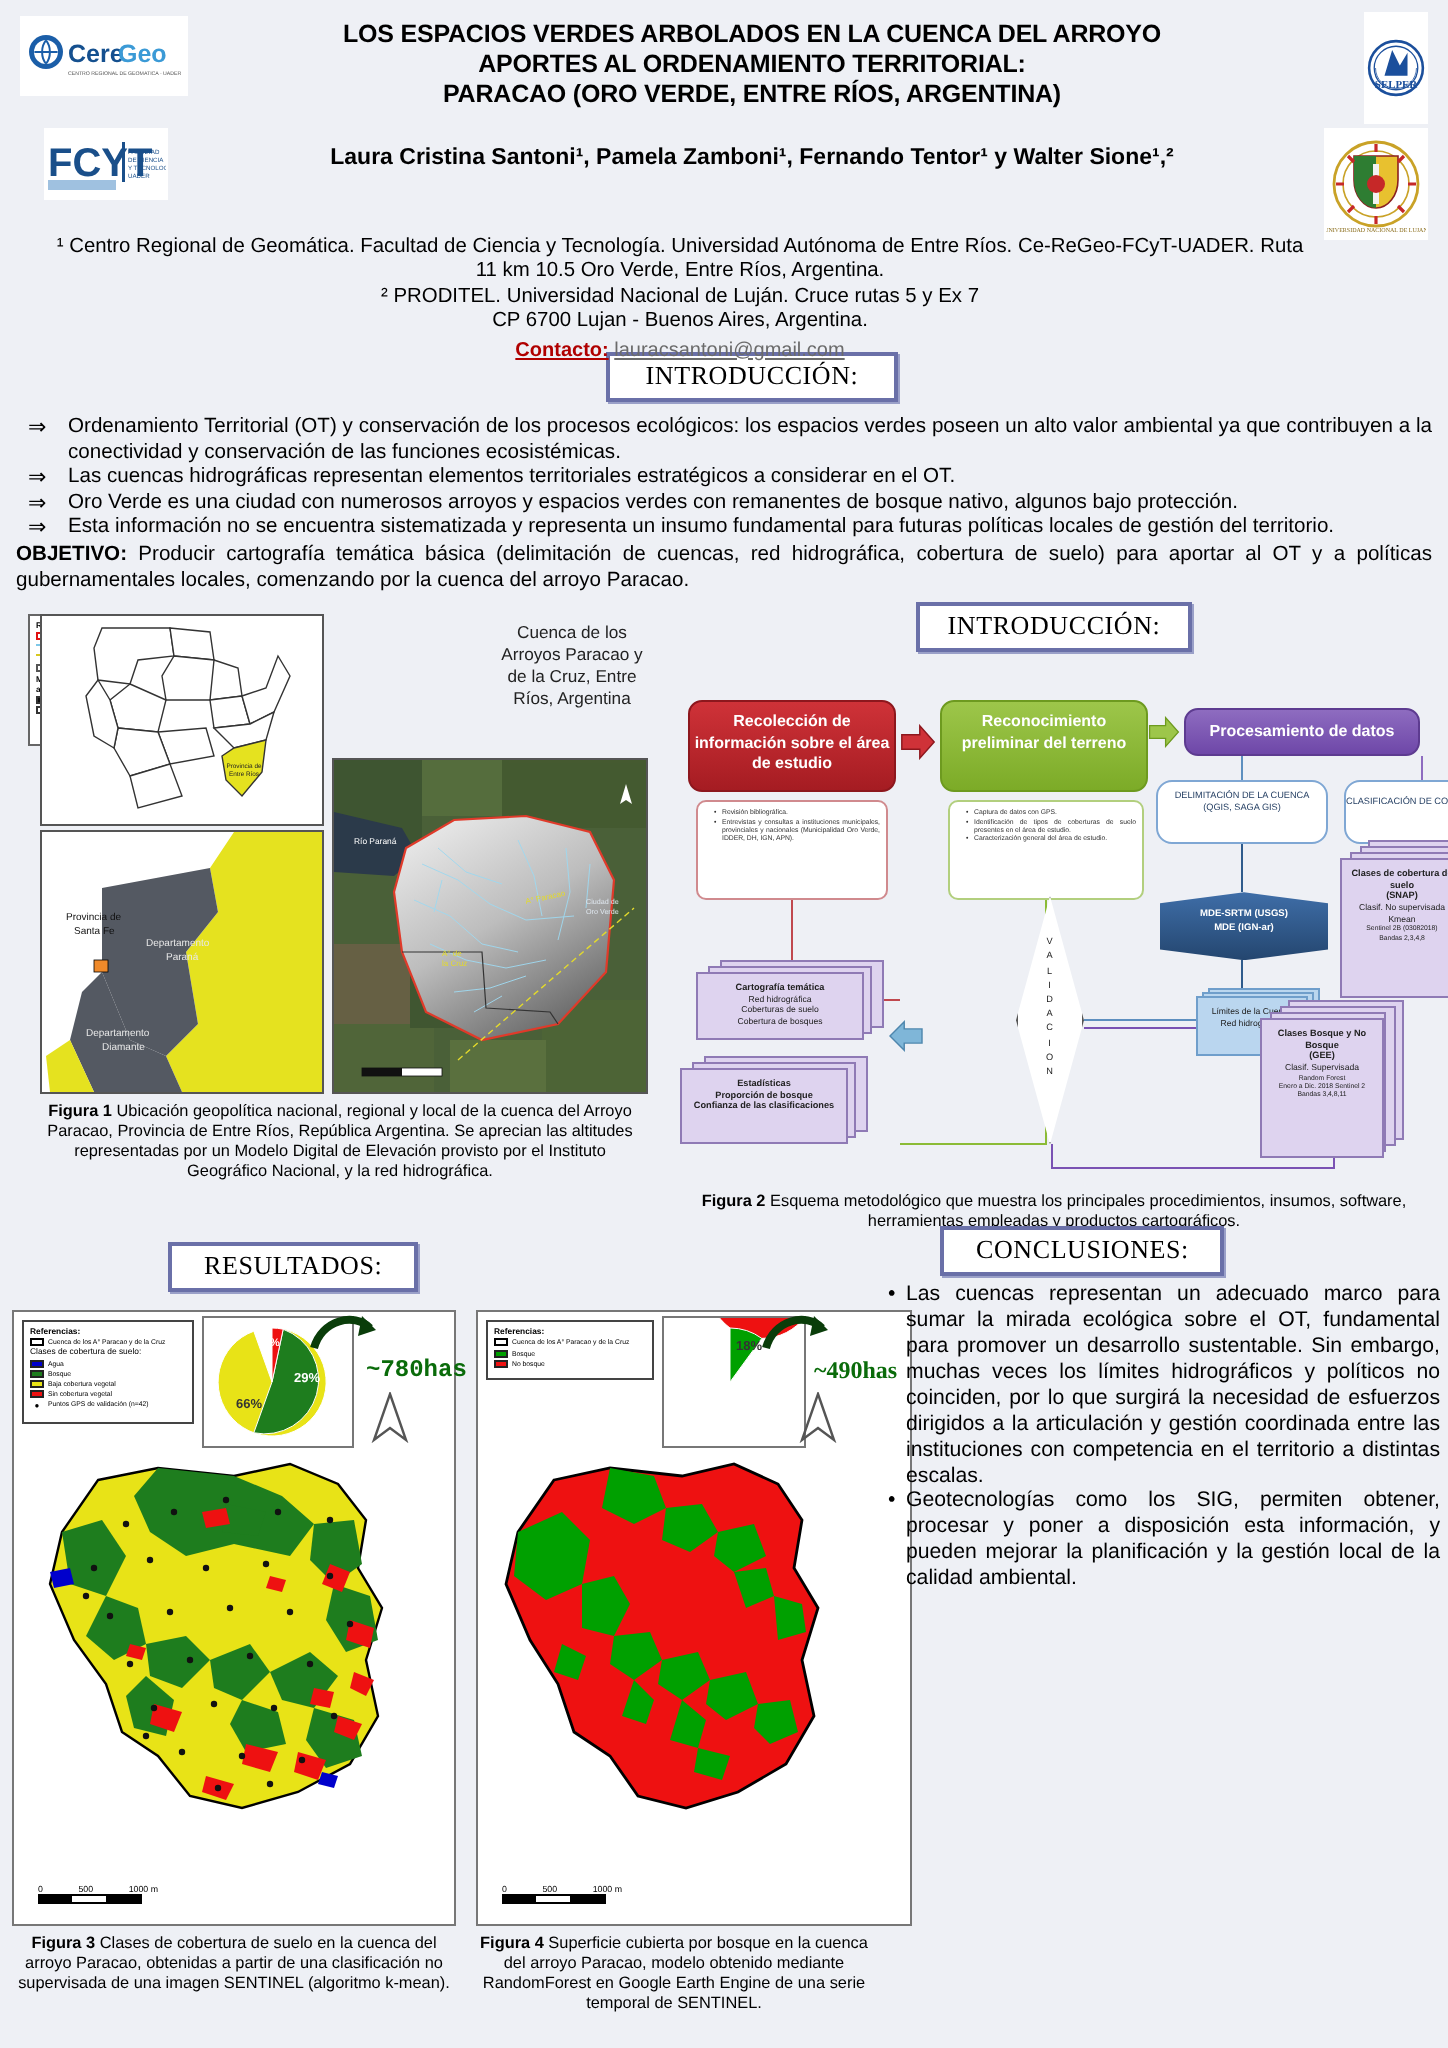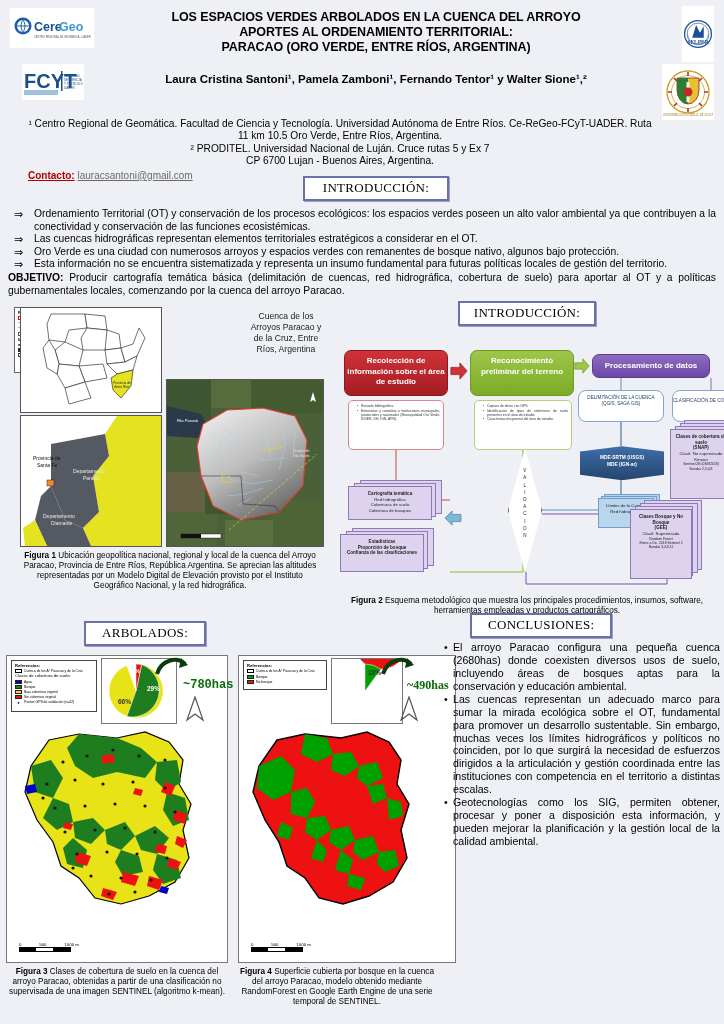--- a/index.html
+++ b/index.html
@@ -18,21 +18,21 @@
   .logo-box { position:absolute; background:#fff; display:flex; align-items:center; justify-content:center; }
   #logo-ceregeo { left:10px; top:8px; width:84px; height:40px; }
   #logo-fcyt   { left:22px; top:64px; width:62px; height:36px;align-items:center; }
   #logo-selper { right:10px; top:6px; width:32px; height:56px; }
   #logo-unlu   { right:10px; top:64px; width:52px; height:56px; }
 
   .title-block { position:absolute; left:100px; right:72px; top:10px; text-align:center; }
   .poster-title { font-weight:bold; font-size:12.5px; line-height:15px; letter-spacing:-0.1px; }
   .authors { font-weight:bold; font-size:11.5px; margin-top:18px; }
   .affil { font-size:10.2px; line-height:12.4px; margin-top:8px; text-align:center; }
-  .contact-line { font-size:10px; margin-top:2px; text-align:left; }
+  .contact-line { font-size:10px; margin-top:2px; text-align:center; }
   .contact-label { font-weight:bold; color:#b00000; text-decoration:underline; }
   .contact-mail { color:#6b6b6b; text-decoration:underline; }
 
   
   .sect-head {
     display:inline-block;
     background:#fff;
     border:2px solid #6a70a8;
     box-shadow:1px 1px 0 #9aa0c8;
     padding:2px 18px 3px;
@@ -569,21 +569,21 @@
 
     <div class="fig-cap" style="margin-top:0; padding:0 10px;">
       <b>Figura 2</b><span> Esquema metodológico que muestra los principales procedimientos, insumos, software, herramientas empleadas y productos cartográficos.</span>
     </div>
   </div>
 </div>
 
 <div class="bottom">
 
   <div class="res-head">
-    <div class="sect-head" style="padding:2px 16px 3px;">ARBOLADOS:</div>
+    <div class="sect-head" style="padding:2px 16px 3px;">RESULTADOS:</div>
   </div>
   <div class="con-head">
     <div class="sect-head" style="padding:2px 16px 3px;">CONCLUSIONES:</div>
   </div>
 
   <div class="panel" id="panel3">
 
     <div class="legend-box" id="legend3">
       <div class="lg-title">Referencias:</div>
       <div class="lg-row">
@@ -799,18 +799,17 @@
 
   <div class="fig-cap-bot" id="cap3">
     <b>Figura 3</b><span> Clases de cobertura de suelo en la cuenca del arroyo Paracao, obtenidas a partir de una clasificación no supervisada de una imagen SENTINEL (algoritmo k-mean).</span>
   </div>
   <div class="fig-cap-bot" id="cap4">
     <b>Figura 4</b><span> Superficie cubierta por bosque en la cuenca del arroyo Paracao, modelo obtenido mediante RandomForest en Google Earth Engine de una serie temporal de SENTINEL.</span>
   </div>
 
   <div id="conclusions">
     <ul class="con-list">
-      <li>El arroyo Paracao configura una pequeña cuenca (2680has) donde coexisten diversos usos de suelo, incluyendo áreas de bosques aptas para la conservación y educación ambiental.</li>
       <li>Las cuencas representan un adecuado marco para sumar la mirada ecológica sobre el OT, fundamental para promover un desarrollo sustentable. Sin embargo, muchas veces los límites hidrográficos y políticos no coinciden, por lo que surgirá la necesidad de esfuerzos dirigidos a la  articulación y gestión coordinada entre las instituciones con competencia en el territorio a distintas escalas.</li>
       <li>Geotecnologías como los SIG, permiten obtener, procesar y poner a disposición esta información, y pueden mejorar la planificación y la gestión local de la calidad ambiental.</li>
     </ul>
   </div>
 </div>
 
 </body></html>

